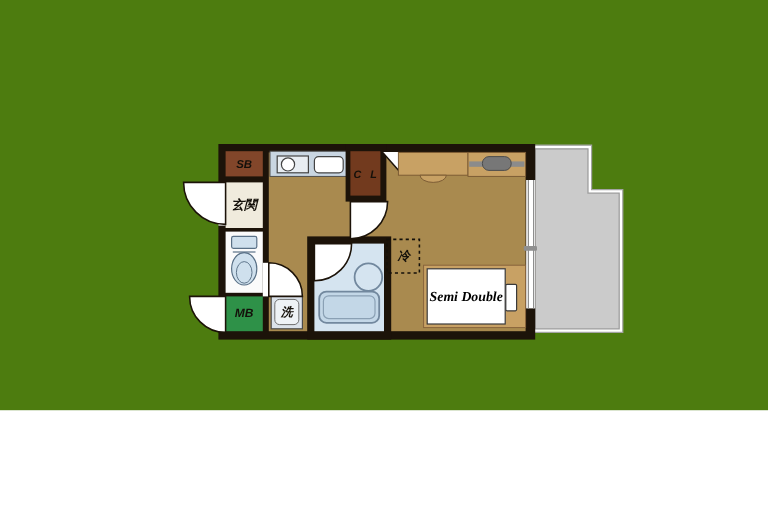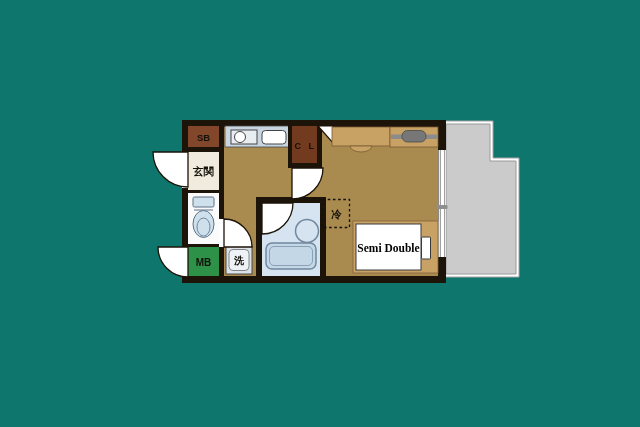--- a/index.html
+++ b/index.html
@@ -1,16 +1,16 @@
 <!DOCTYPE html>
 <html><head>
 <meta charset="utf-8">
 <style>
   html,body{margin:0;padding:0;background:#ffffff;}
-  .stage{position:relative;width:640px;height:427px;background:#0f766e;overflow:hidden;}
+  .stage{position:relative;width:640px;height:342px;background:#4d7c0f;overflow:hidden;font-style:italic;}
   svg text{font-family:"Liberation Sans",sans-serif;text-anchor:middle;dominant-baseline:central;fill:#14100a;}
   .lbl-bold{font-weight:700;}
   .lbl-sb{font-size:9.5px;}
   .lbl-genkan{font-size:10.5px;}
   .lbl-cl{font-size:9px;letter-spacing:2.5px;}
   .lbl-rei{font-size:10.5px;}
   .lbl-mb{font-size:10px;}
   .lbl-sen{font-size:10px;}
   .lbl-bed{font-family:"Liberation Serif",serif;font-weight:700;font-size:11.5px;fill:#000000;}
 </style>

